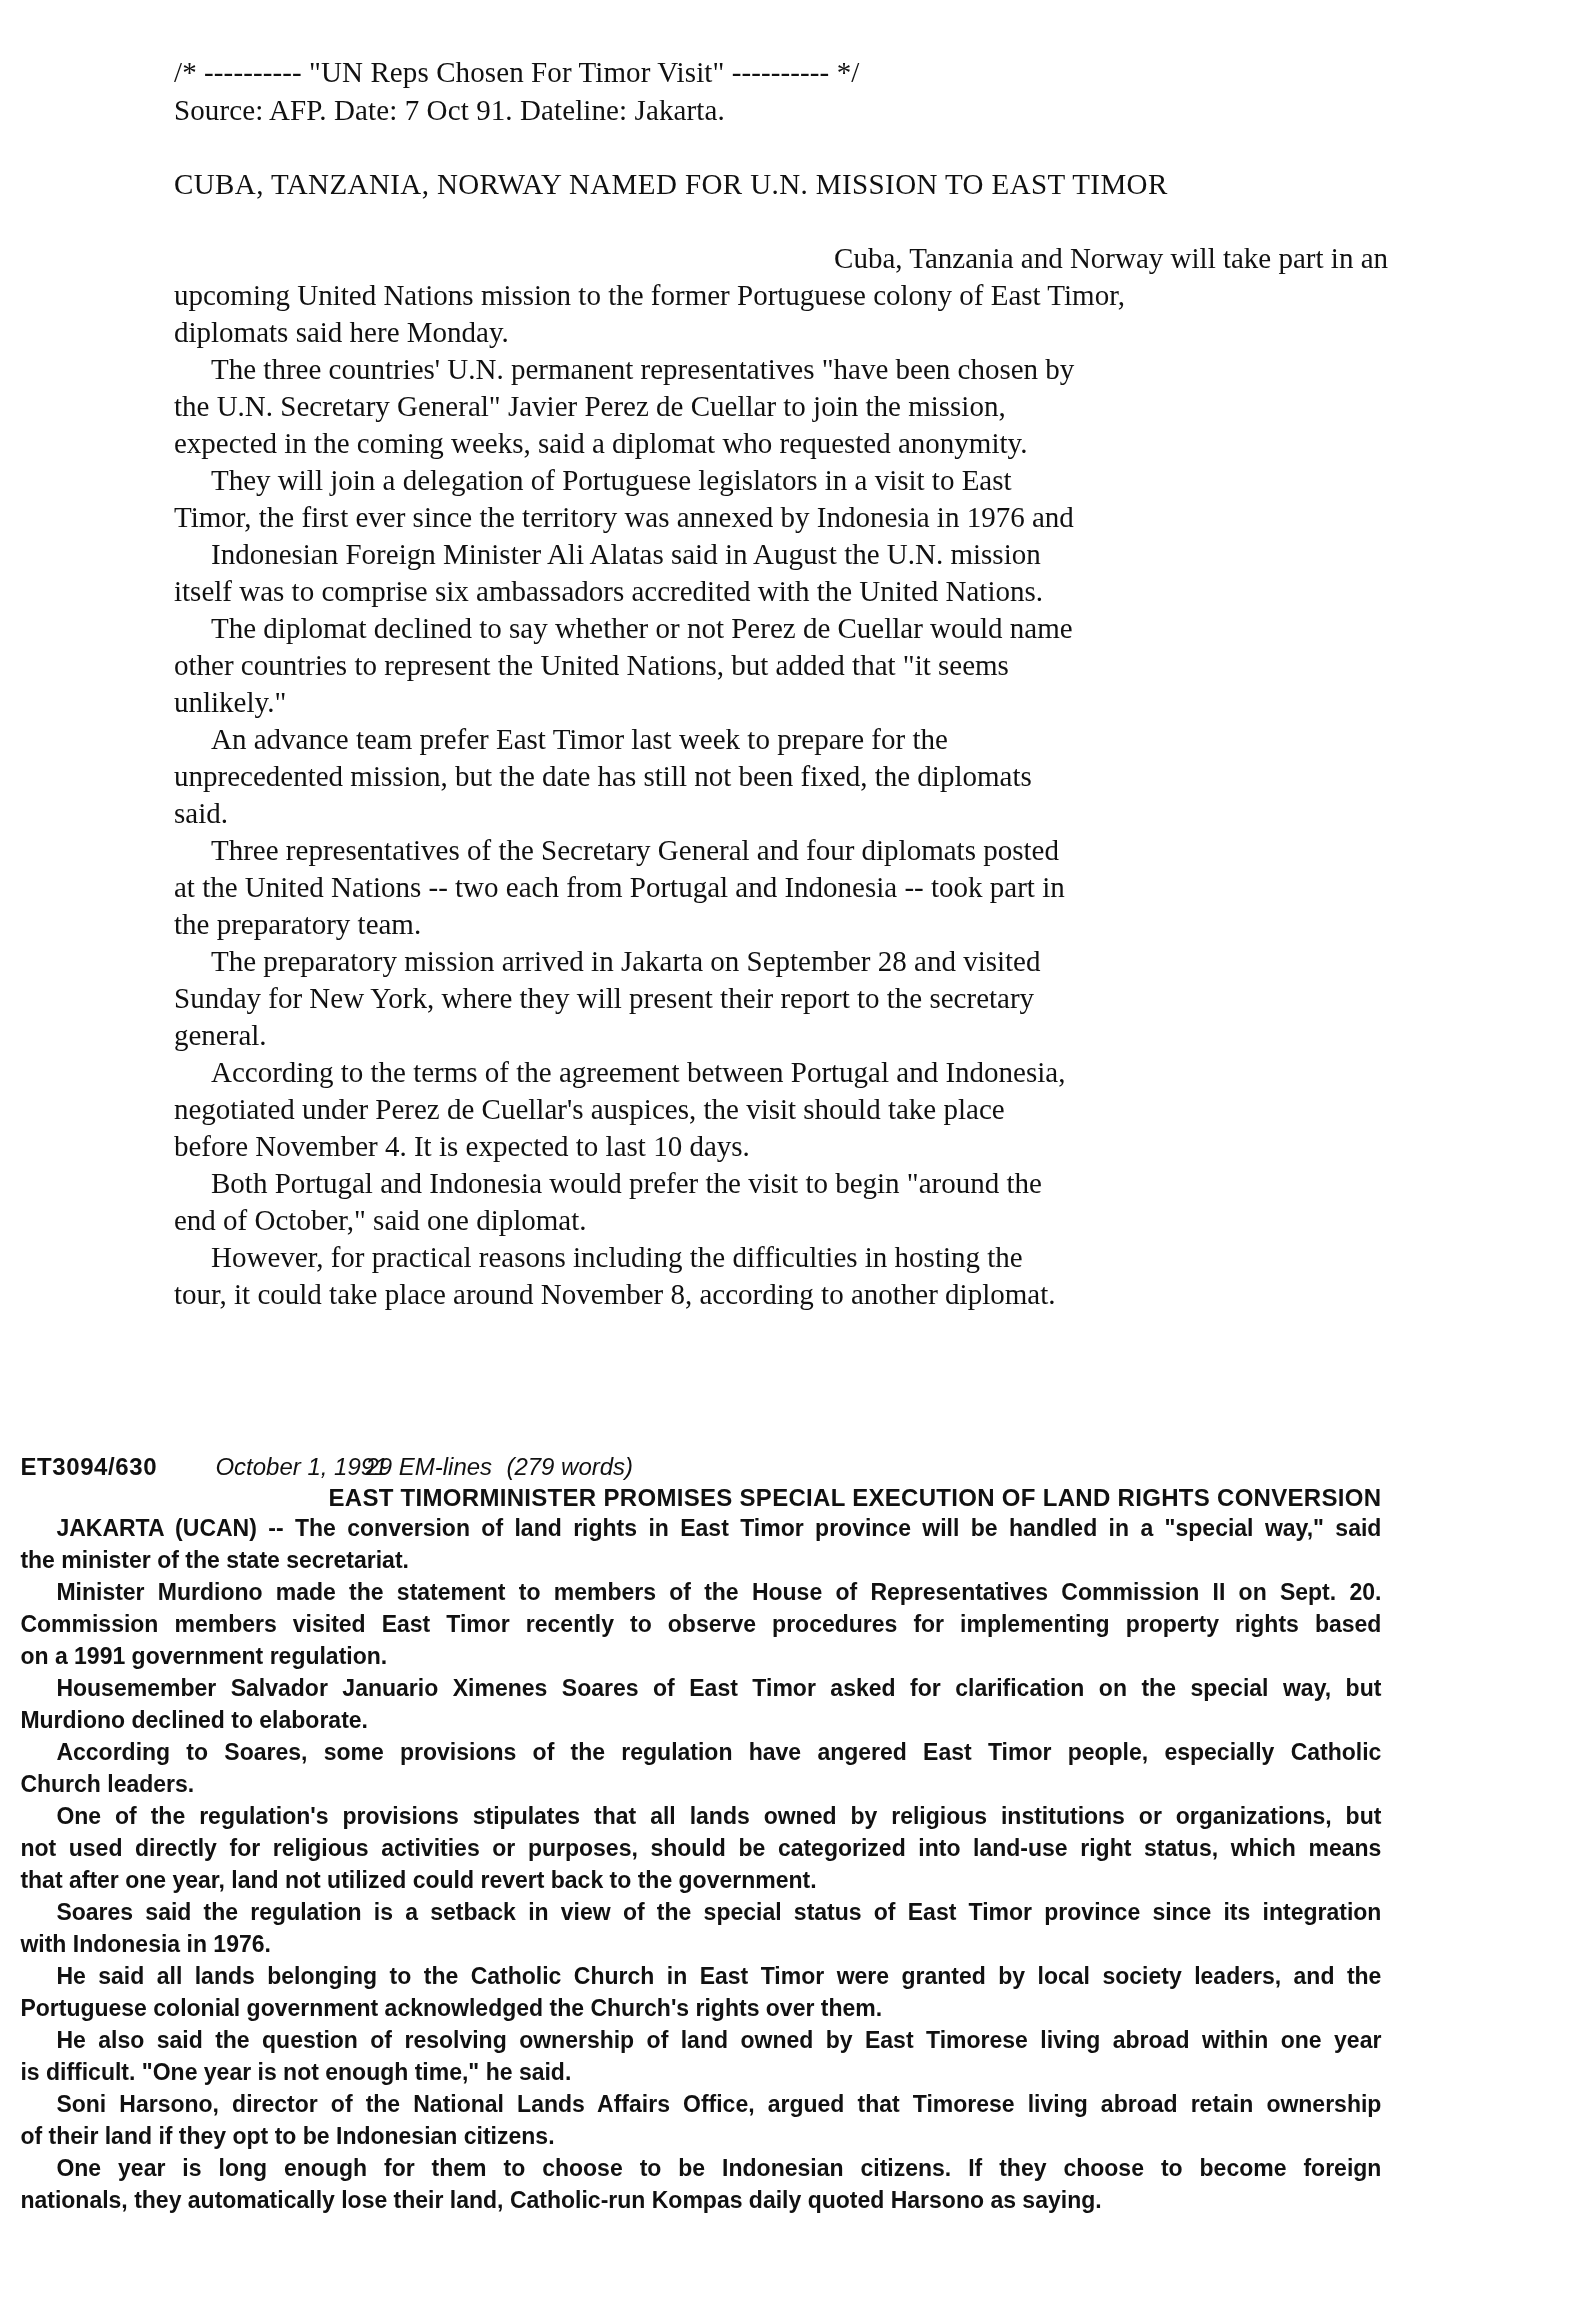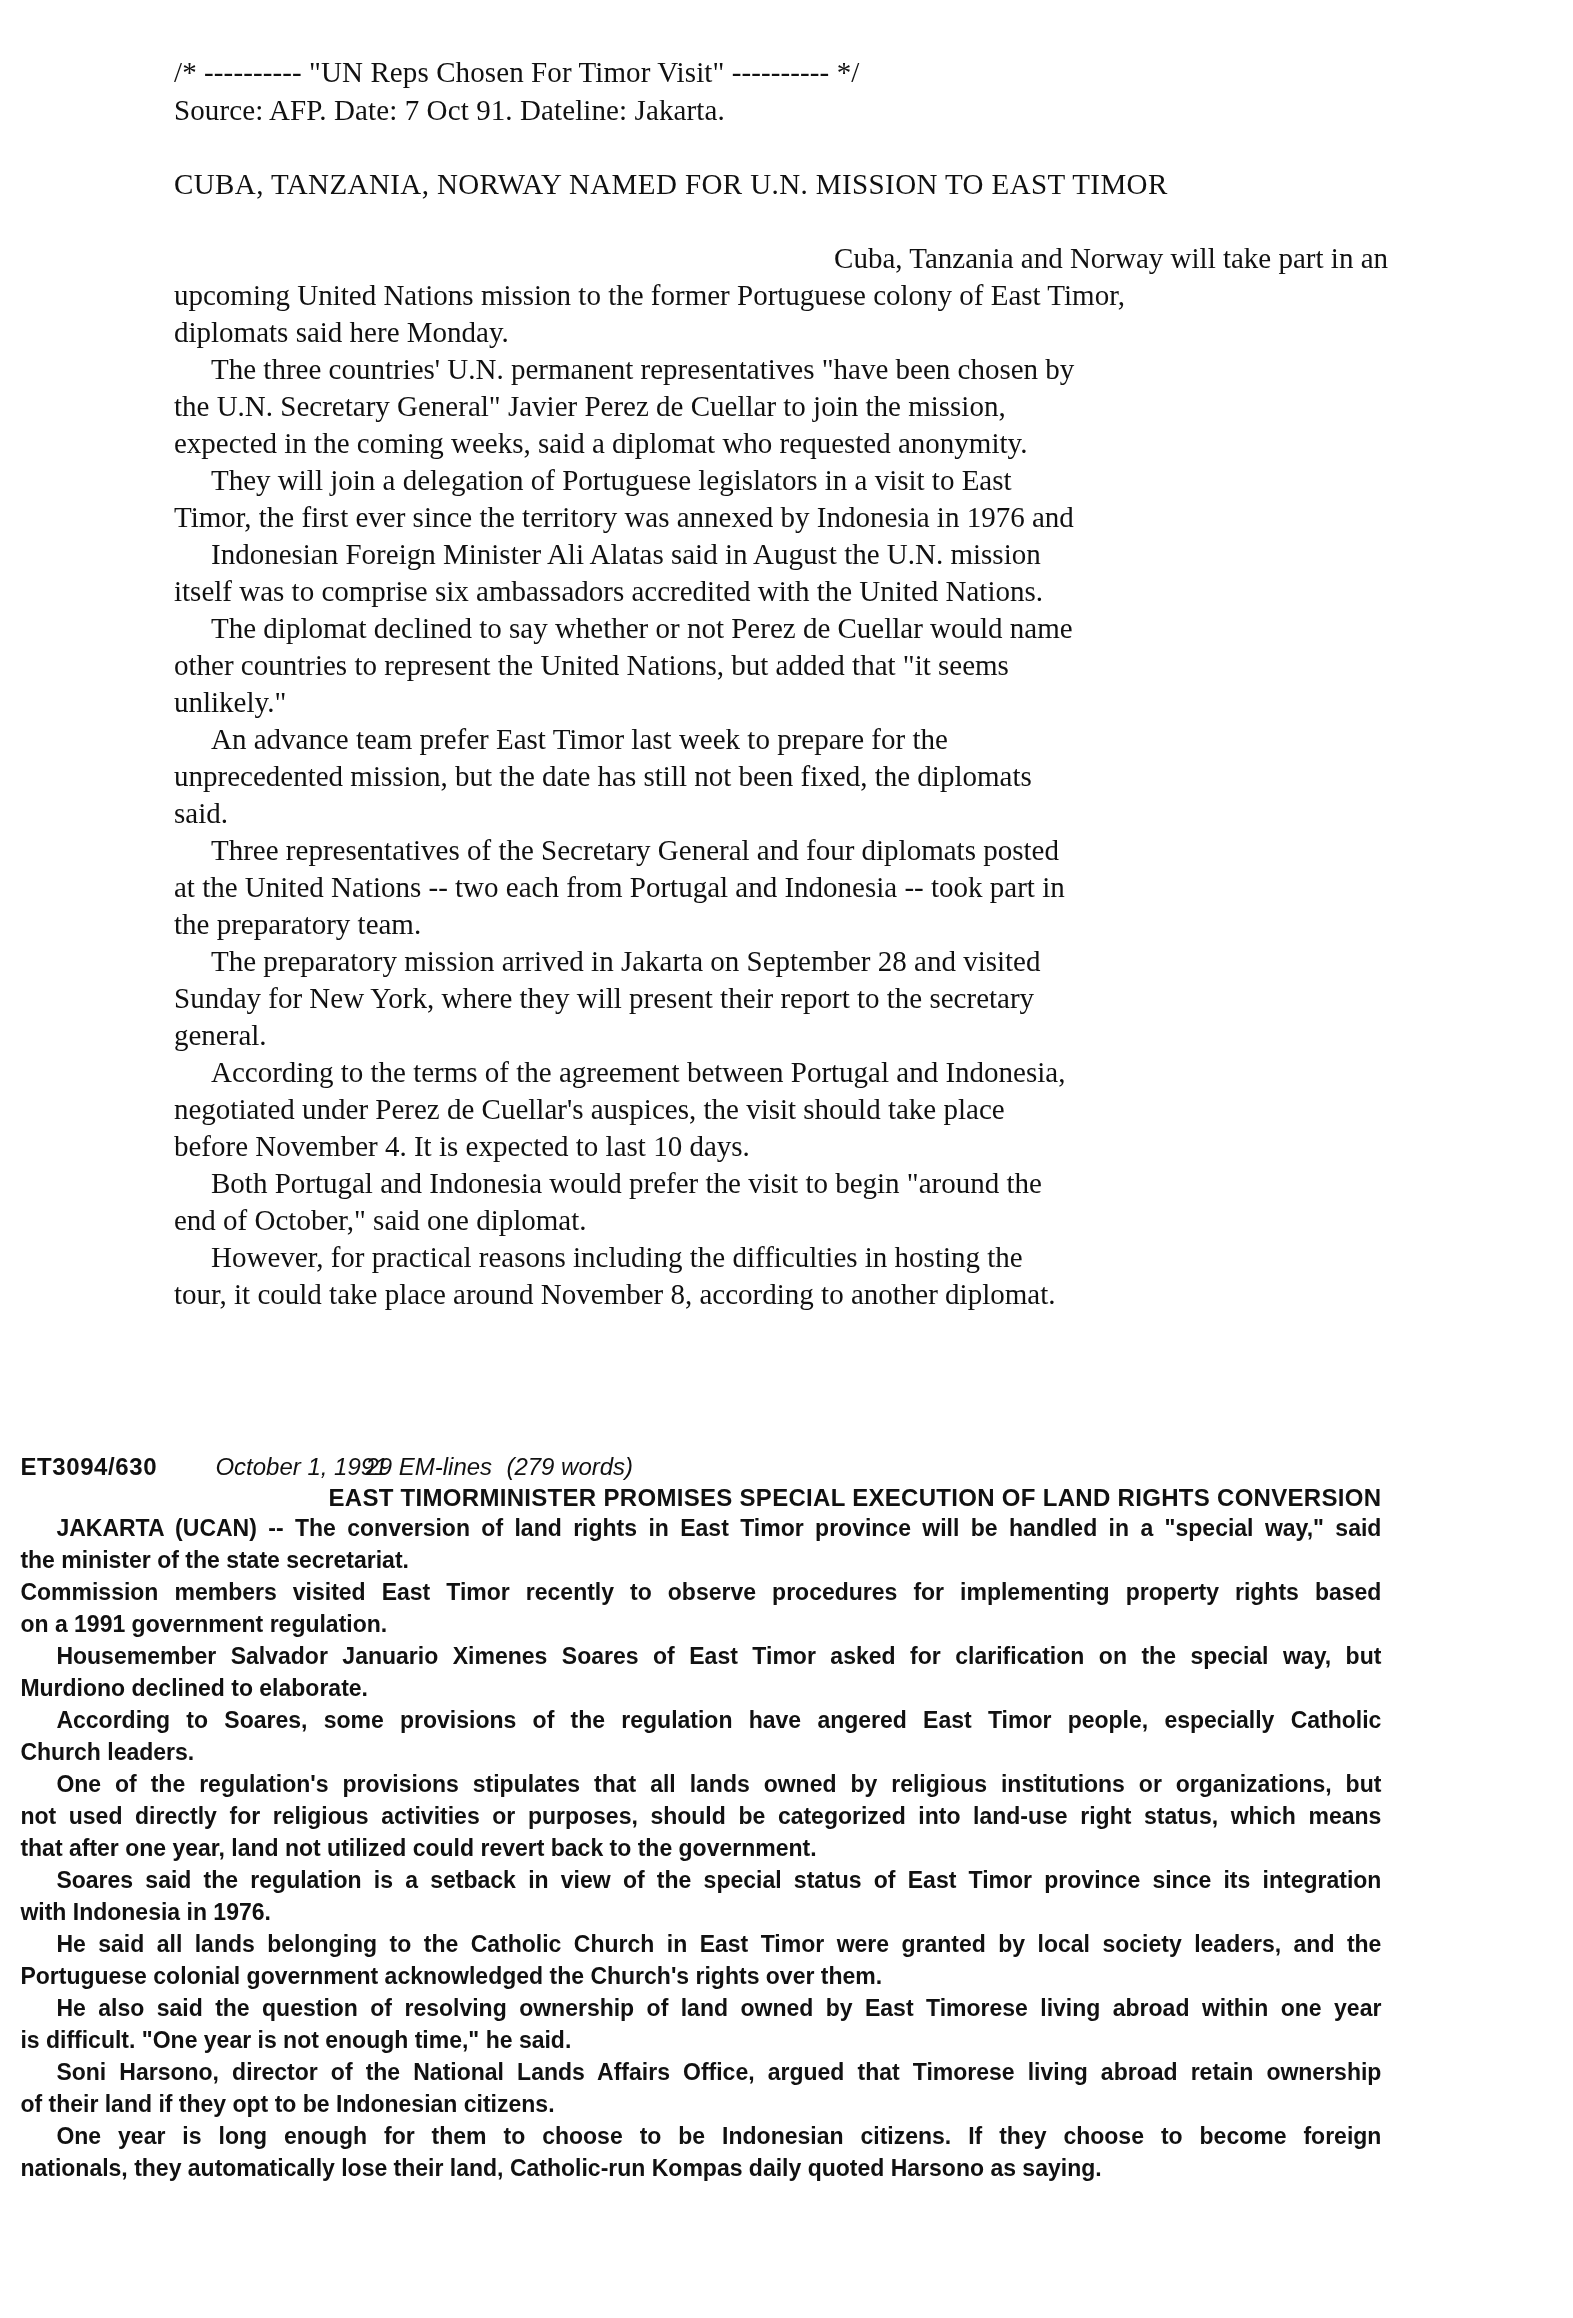--- a/index.html
+++ b/index.html
@@ -96,20 +96,21 @@
   </div>
   <div class="title">
     <span class="region">EAST TIMOR</span><span>MINISTER PROMISES SPECIAL EXECUTION OF LAND RIGHTS CONVERSION</span>
   </div>
 
   <div class="para just">
     <span class="ln first full">JAKARTA (UCAN) -- The conversion of land rights in East Timor province will be handled in a "special way," said</span>
     <span class="ln">the minister of the state secretariat.</span>
   </div>
   <div class="para just">
+    <span class="ln first full">Minister Murdiono made the statement to members of the House of Representatives Commission II on Sept. 20.</span>
     <span class="ln full">Commission members visited East Timor recently to observe procedures for implementing property rights based</span>
     <span class="ln">on a 1991 government regulation.</span>
   </div>
   <div class="para just">
     <span class="ln first full">Housemember Salvador Januario Ximenes Soares of East Timor asked for clarification on the special way, but</span>
     <span class="ln">Murdiono declined to elaborate.</span>
   </div>
   <div class="para just">
     <span class="ln first full">According to Soares, some provisions of the regulation have angered East Timor people, especially Catholic</span>
     <span class="ln">Church leaders.</span>

